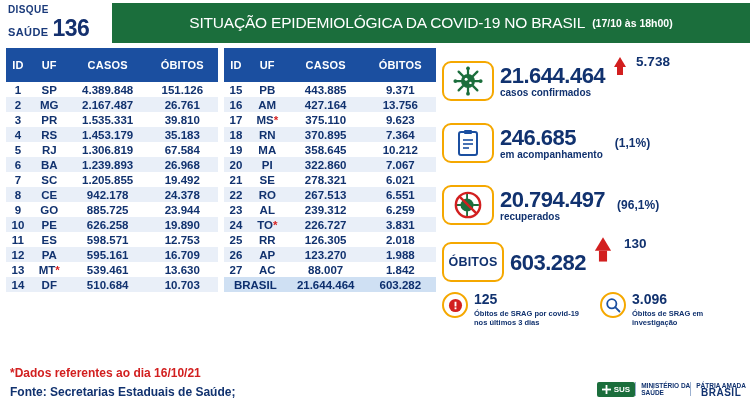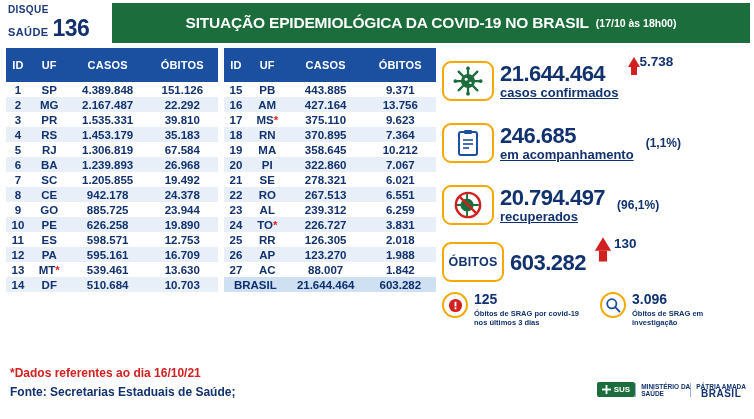--- a/index.html
+++ b/index.html
@@ -58,21 +58,21 @@
     background: #1b6e3c;
     color: #ffffff;
     display: flex;
     align-items: center;
     justify-content: center;
     gap: 7px;
     margin: 3px 4px 3px 0;
   }
   .title-main {
     font-size: 15.5px;
-    font-weight: bold;
+    font-weight: normal;
     letter-spacing: -.2px;
   }
   .title-sub {
     font-size: 10.5px;
     font-weight: bold;
   }
 
   
   .content {
     display: flex;
@@ -149,30 +149,29 @@
   }
   .stat-text { flex: none; }
   .stat-num {
     font-size: 22px;
     font-weight: bold;
     color: #11326f;
     letter-spacing: -.5px;
     line-height: 23px;
   }
   .stat-label {
-    font-size: 13px;
+    font-size: 10px;
     color: #11326f;
     font-weight: bold;
     margin-top: 0px;
-    text-decoration: underline;
   }
   .delta {
     display: flex;
     align-items: center;
-    gap: 0;
+    gap: 10px;
     font-size: 13.5px;
     font-weight: bold;
     color: #11326f;
     margin-left: 3px;
     align-self: flex-start;
     padding-top: 4px;
   }
   .arrow-up {
     width: 0; height: 0;
     border-left: 6px solid transparent;
@@ -244,21 +243,21 @@
     align-items: flex-end;
     justify-content: space-between;
     padding: 2px 8px 4px 10px;
   }
   .fonte {
     font-size: 12px;
     color: #11326f;
     line-height: 10px;
     font-weight: bold;
   }
-  .logos { display: flex; align-items: flex-end; }
+  .logos { display: flex; align-items: flex-start; }
   .logo-sus {
     background: #1b6e3c;
     color: #fff;
     font-size: 8px;
     font-weight: bold;
     padding: 3px 5px;
     border-radius: 2px;
     display:flex; align-items:center; gap:3px;
   }
   .logo-min {
@@ -313,21 +312,21 @@
           <tr>
             <td class="id">1</td>
             <td class="uf">SP</td>
             <td class="casos">4.389.848</td>
             <td class="obitos">151.126</td>
           </tr>
           <tr class="alt">
             <td class="id">2</td>
             <td class="uf">MG</td>
             <td class="casos">2.167.487</td>
-            <td class="obitos">22.292</td>
+            <td class="obitos">26.761</td>
           </tr>
           <tr>
             <td class="id">3</td>
             <td class="uf">PR</td>
             <td class="casos">1.535.331</td>
             <td class="obitos">39.810</td>
           </tr>
           <tr class="alt">
             <td class="id">4</td>
             <td class="uf">RS</td>

